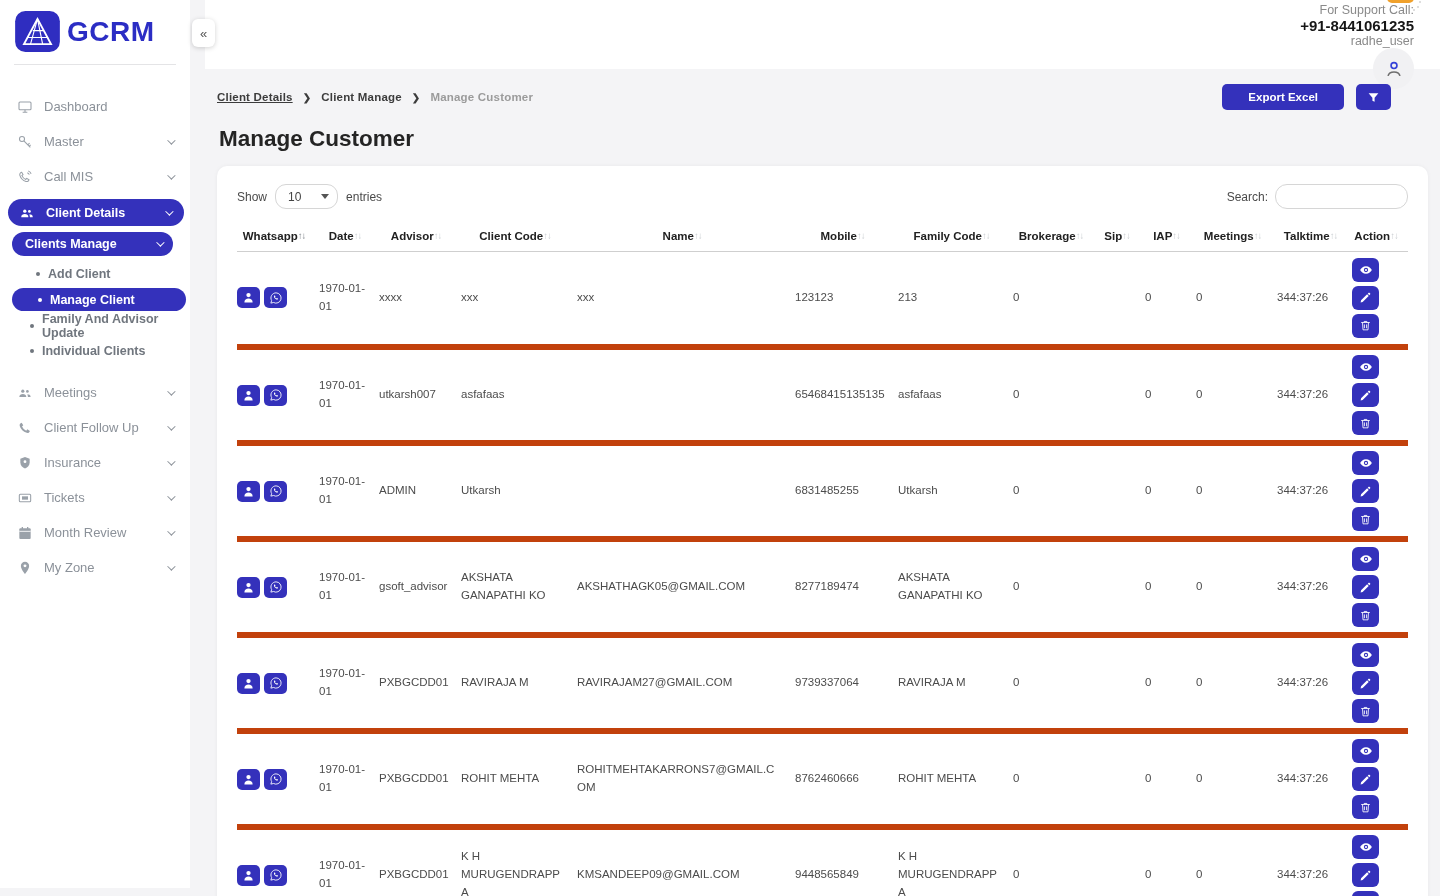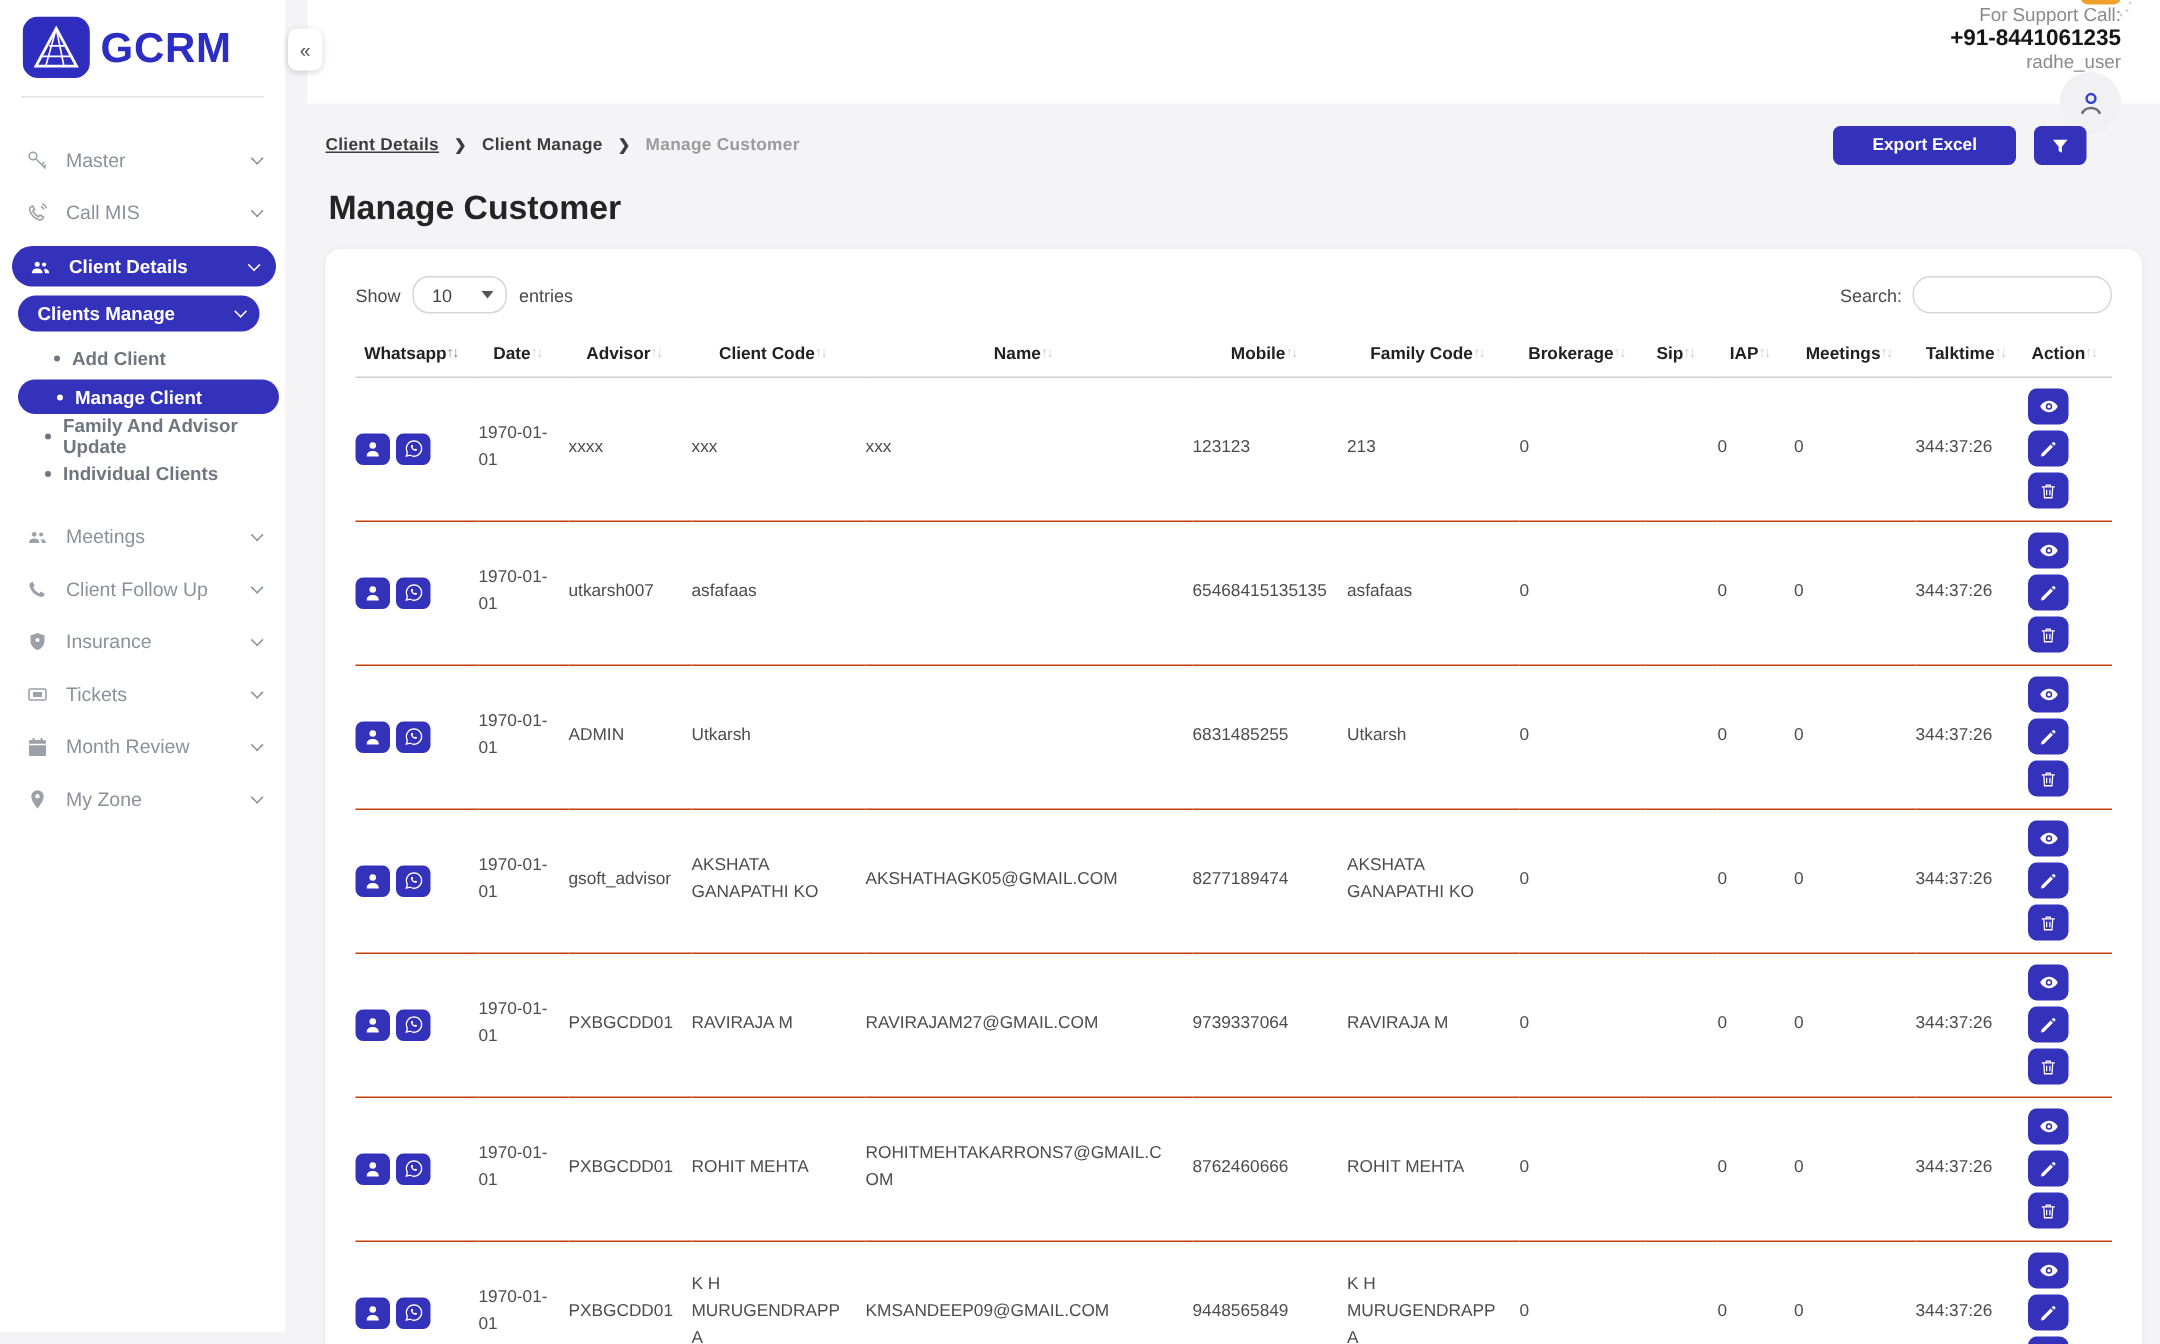--- a/index.html
+++ b/index.html
@@ -77,21 +77,21 @@
   .search-group { margin-left:auto; display:flex; align-items:center; gap:7px; }
   .search-group input { width:133px; height:25px; border:1px solid #d6d6d6; border-radius:12px; padding:0 10px;
           font-size:12px; font-family:"Liberation Sans", sans-serif; }
 
   table { width:100%; border-collapse:collapse; table-layout:fixed; margin-top:12px; }
   thead th { border-bottom:1px solid #cfcfcf; height:30px; vertical-align:middle; text-align:left; }
   .th-inner { display:flex; align-items:center; justify-content:center; padding-right:8px;
           font-size:11.5px; font-weight:700; color:#212121; }
   .sort { color:#c9cdd1; font-size:9.5px; font-weight:400; letter-spacing:-1px; }
   .sort.active { color:#7e8289; }
-  tbody tr { border-bottom:1px solid #c2410c; }
+  tbody tr { border-bottom:6px solid #c2410c; }
   tbody td { height:96px; vertical-align:middle; font-size:11.5px; color:#4c4c4c; line-height:1.55;
           padding-right:12px; word-wrap:break-word; }
   .wa-btns { display:flex; gap:4px; }
   .ibtn { width:23px; height:21px; background:var(--accent,#3431bb); border-radius:5px; display:inline-flex;
           align-items:center; justify-content:center; cursor:pointer; }
   .actions { display:flex; flex-direction:column; gap:4px; align-items:flex-start; }
   .abtn { width:27px; height:24px; background:var(--accent,#3431bb); border-radius:6px; display:flex;
           align-items:center; justify-content:center; cursor:pointer; }
 </style>
 </head>
@@ -104,20 +104,27 @@
           <rect width="48" height="44" rx="11" fill="#2f2dc0"></rect>
         <path d="M24 8.5 L38.5 35.5 H9.5 Z" fill="none" stroke="#fff" stroke-width="2"></path>
         <path d="M24 8.5 L16.5 35.5 M24 8.5 L29.5 35.5 M13 28.5 L35.5 28.5 M19 21 L30 21" stroke="#fff" stroke-width="1.2" fill="none"></path>
       </svg>
     </span>
     <span class="logo-text">GCRM</span>
   </div>
   <div class="logo-divider"></div>
 
   <nav class="nav">
+    <div class="nav-item">
+      <svg viewBox="0 0 24 24" fill="none" stroke="#9aa1a9" stroke-width="1.6">
+          <rect x="3" y="4.5" width="18" height="11.5" rx="1.5"></rect>
+          <path d="M8.5 20h7M12 16v4"></path>
+        </svg>
+      <span>Dashboard</span>
+    </div>
     <div class="nav-item">
       <svg viewBox="0 0 24 24" fill="none" stroke="#9aa1a9" stroke-width="1.6">
           <circle cx="7.5" cy="7.5" r="3.8"></circle>
           <path d="M10.3 10.3 20 20M16.2 16.2l2.6-2.6M18.4 18.4l2-2"></path>
         </svg>
       <span>Master</span>
       <span class="chev"></span>
     </div>
     <div class="nav-item">
       <svg viewBox="0 0 24 24" fill="none" stroke="#9aa1a9" stroke-width="1.6">

